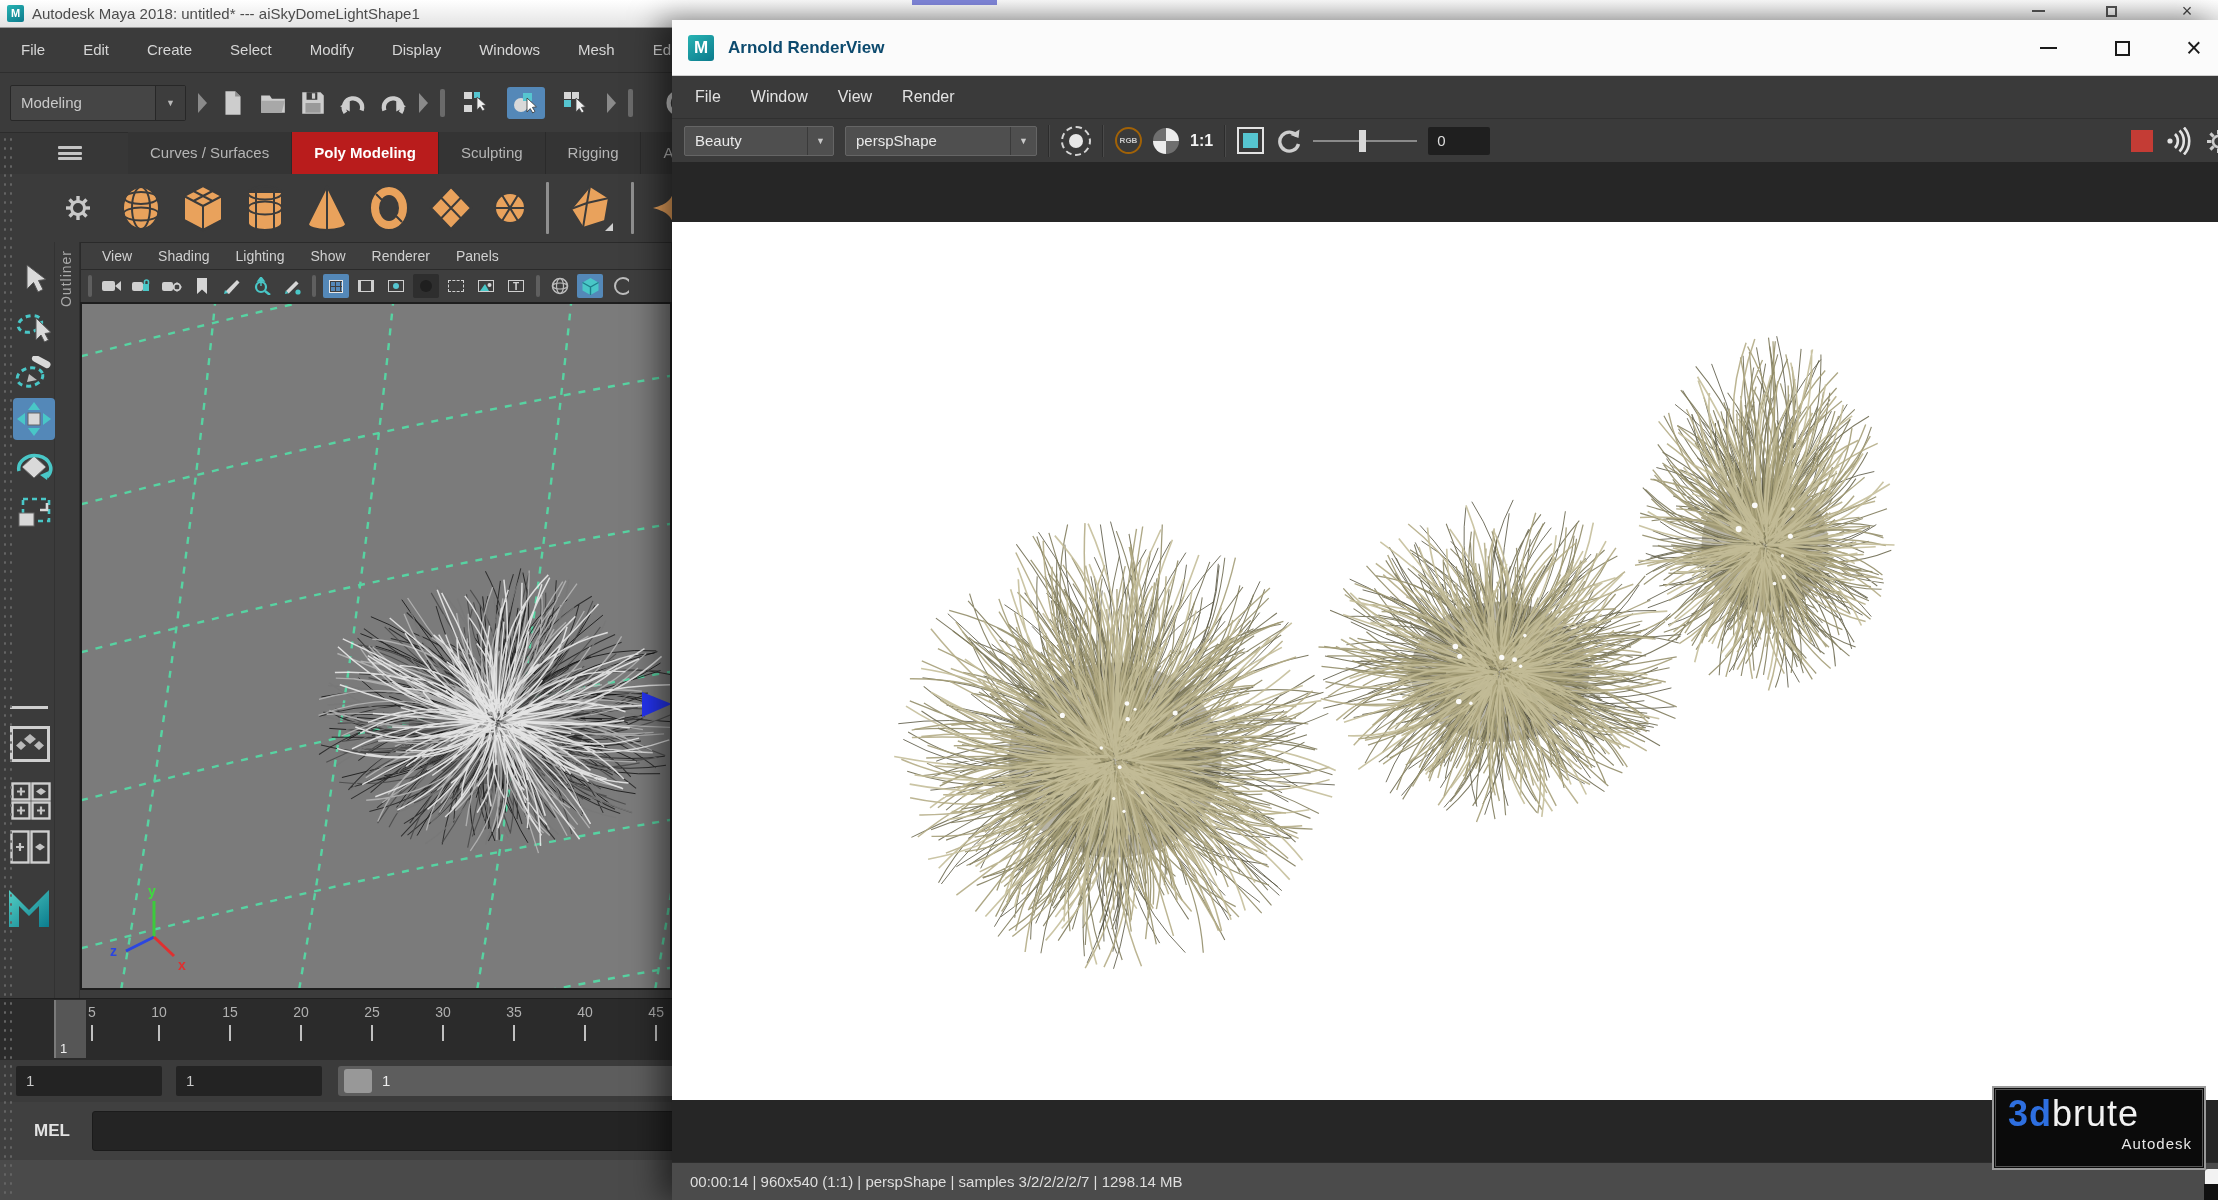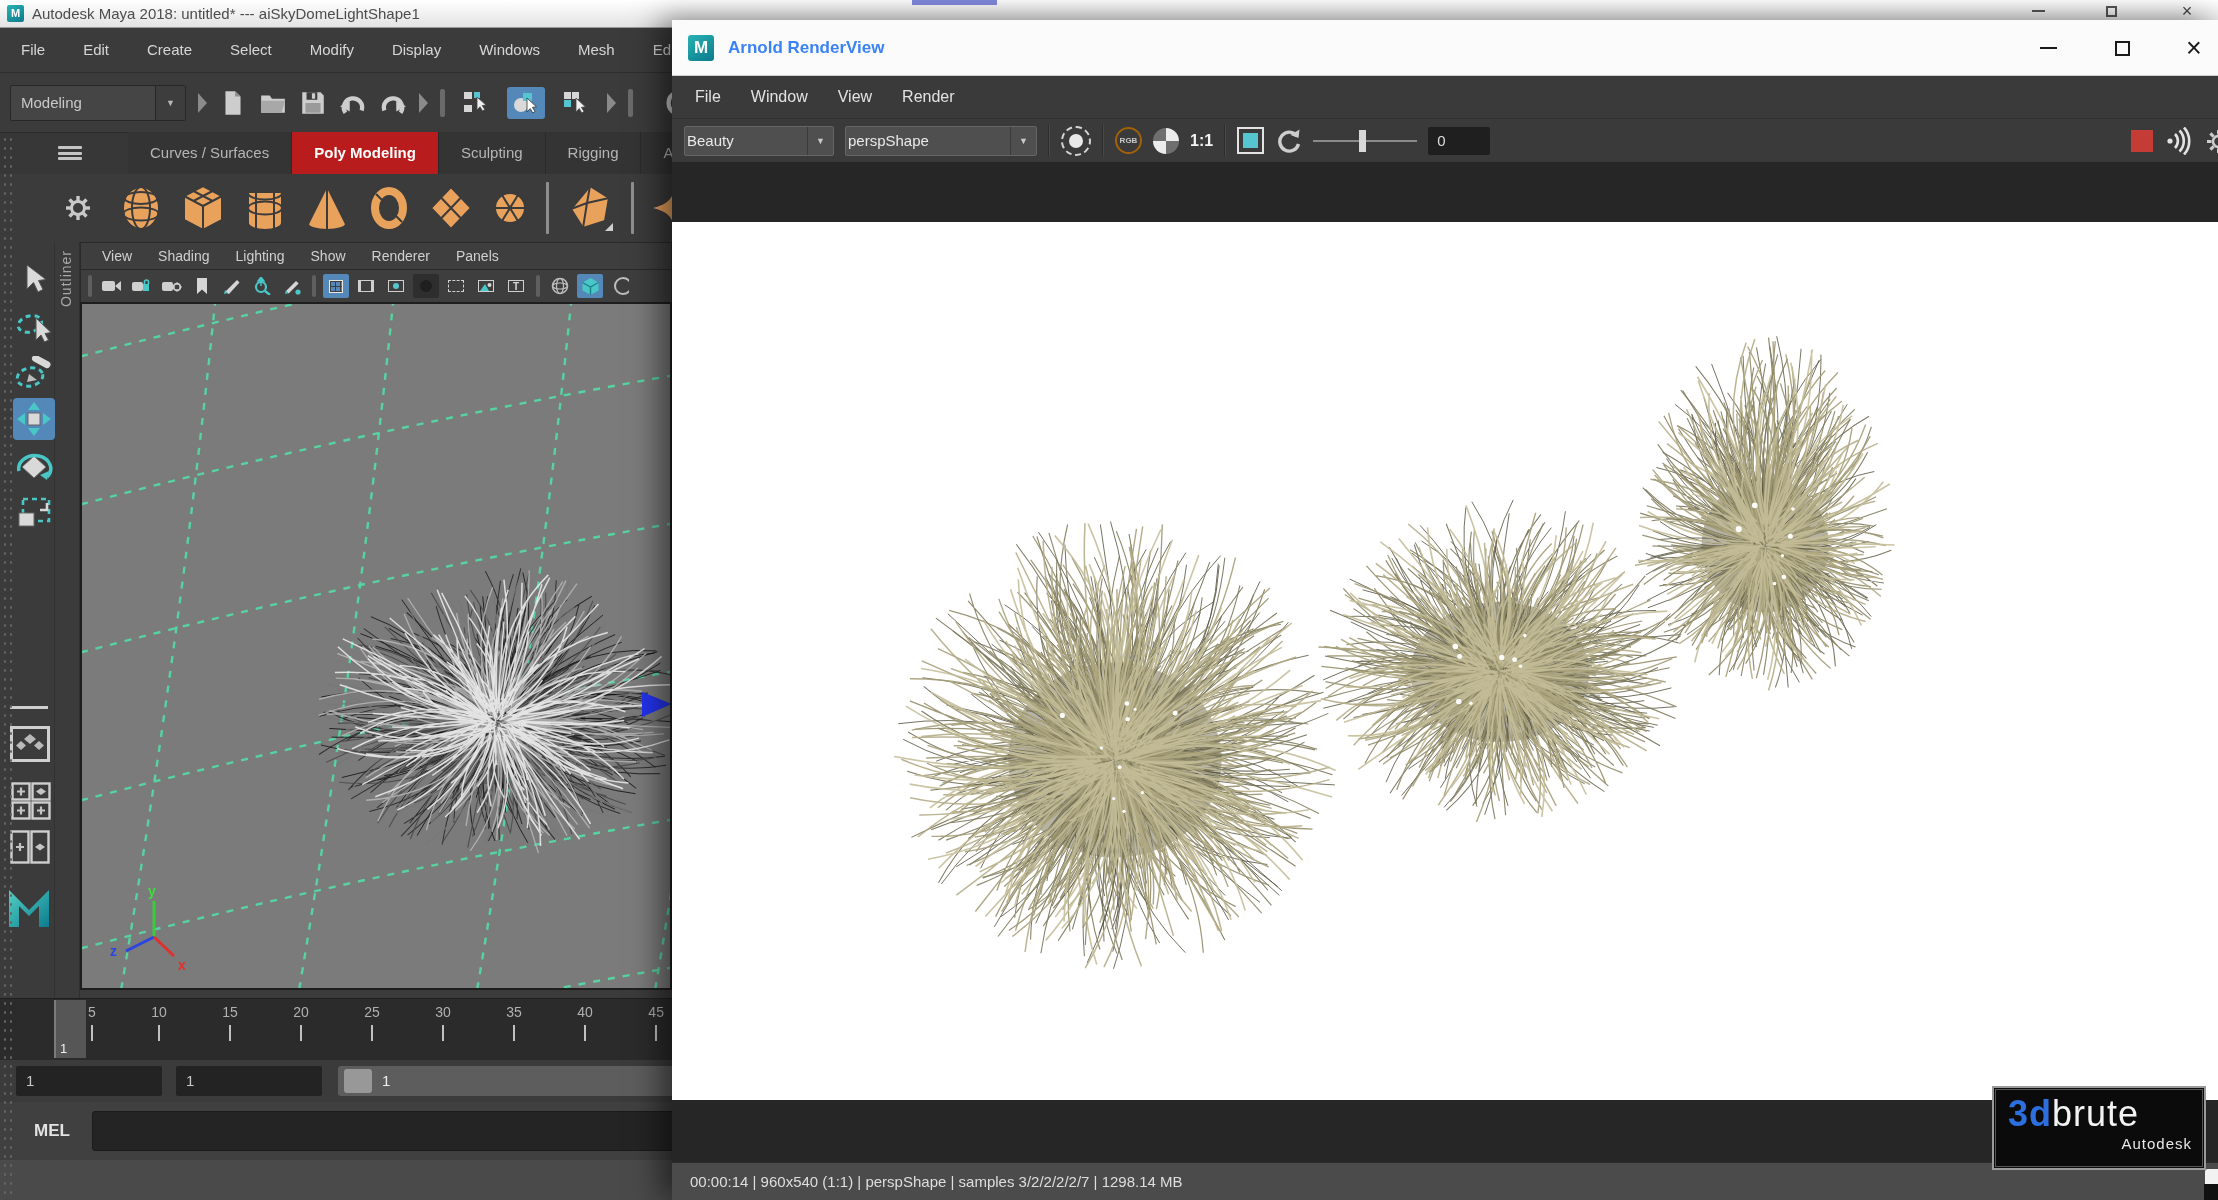--- a/index.html
+++ b/index.html
@@ -87,30 +87,30 @@
   .rlabel{left:44px;top:0;line-height:30px;color:#ededed;font-size:15px;}
   .melbar{left:0;top:1102px;width:2218px;height:58px;background:#404040;}
   .mel-label{left:34px;top:0;line-height:58px;font-size:17px;font-weight:bold;color:#e3e3e3;}
   .mel-input{left:92px;top:9px;width:2118px;height:40px;background:#242424;border:1px solid #1b1b1b;border-radius:3px;}
   .helpbar{left:0;top:1160px;width:2218px;height:40px;background:#4a4a4a;}
 
   
   .arnold{left:672px;top:20px;width:1546px;height:1180px;z-index:10;box-shadow:-12px 0 28px rgba(0,0,0,.5);background:#262626;}
   .arn-titlebar{left:0;top:0;width:1546px;height:56px;background:#fbfbfb;border-bottom:1px solid #cfcfcf;}
   .arn-icon{left:16px;top:15px;width:26px;height:26px;border-radius:3px;background:linear-gradient(145deg,#27b3b3,#0c7a8c);color:#fff;font-weight:bold;font-size:17px;text-align:center;line-height:26px;}
-  .arn-title{left:56px;top:0;line-height:56px;font-size:17px;font-weight:600;color:#3b82f6;}
+  .arn-title{left:56px;top:0;line-height:56px;font-size:17px;font-weight:600;color:#0c4a6e;}
   .awc{top:12px;width:40px;height:32px;display:flex;align-items:center;justify-content:center;}
   .awc .bar{width:17px;height:2px;background:#1a1a1a;}
   .awc .box{width:15px;height:15px;border:2px solid #1a1a1a;}
   .awc .x{font-size:27px;font-weight:300;color:#1a1a1a;line-height:27px;}
   .arn-menubar{left:0;top:56px;width:1546px;height:42px;background:#3a3a3a;display:flex;align-items:center;padding-left:8px;}
   .arn-menubar .mi{padding:0 15px;font-size:16px;color:#e2e2e2;line-height:42px;}
   .arn-toolbar{left:0;top:98px;width:1546px;height:44px;background:#3a3a3a;border-top:1px solid #303030;display:flex;align-items:center;gap:11px;padding:0 14px 0 12px;}
   .addd{height:30px;background:#4f4f4f;border:1px solid #656565;border-radius:2px;display:flex;align-items:center;}
-  .addd .dtext{padding:0 2px;font-size:15px;color:#e9e9e9;flex:1;white-space:nowrap;}
+  .addd .dtext{padding:0 10px;font-size:15px;color:#e9e9e9;flex:1;white-space:nowrap;}
   .addd .darrow{width:26px;align-self:stretch;border-left:1px solid #3a3a3a;color:#c9c9c9;font-size:9px;display:flex;align-items:center;justify-content:center;}
   .avsep{width:2px;height:32px;background:#2c2c2c;border-right:1px solid #4a4a4a;}
   .snapshot{width:30px;height:30px;border:2px dashed #d5d5d5;border-radius:50%;display:flex;align-items:center;justify-content:center;}
   .snapshot i{width:14px;height:14px;border-radius:50%;background:#e8e8e8;}
   .rgbbtn{width:27px;height:27px;border:2px solid #a16207;border-radius:50%;color:#c9c9c9;font-size:8px;font-weight:bold;display:flex;align-items:center;justify-content:center;}
   .alphabtn{width:26px;height:26px;border-radius:50%;background:conic-gradient(#ececec 0 25%,#6f6f6f 25% 50%,#ececec 50% 75%,#6f6f6f 75%);}
   .ratio{color:#f2f2f2;font-size:16px;font-weight:bold;}
   .cropbtn{width:27px;height:27px;position:relative;}
   .cropbtn .frame{position:absolute;inset:0;border:2px solid #e3e3e3;}
   .cropbtn .inner{position:absolute;inset:6px;background:#56c5d0;}

